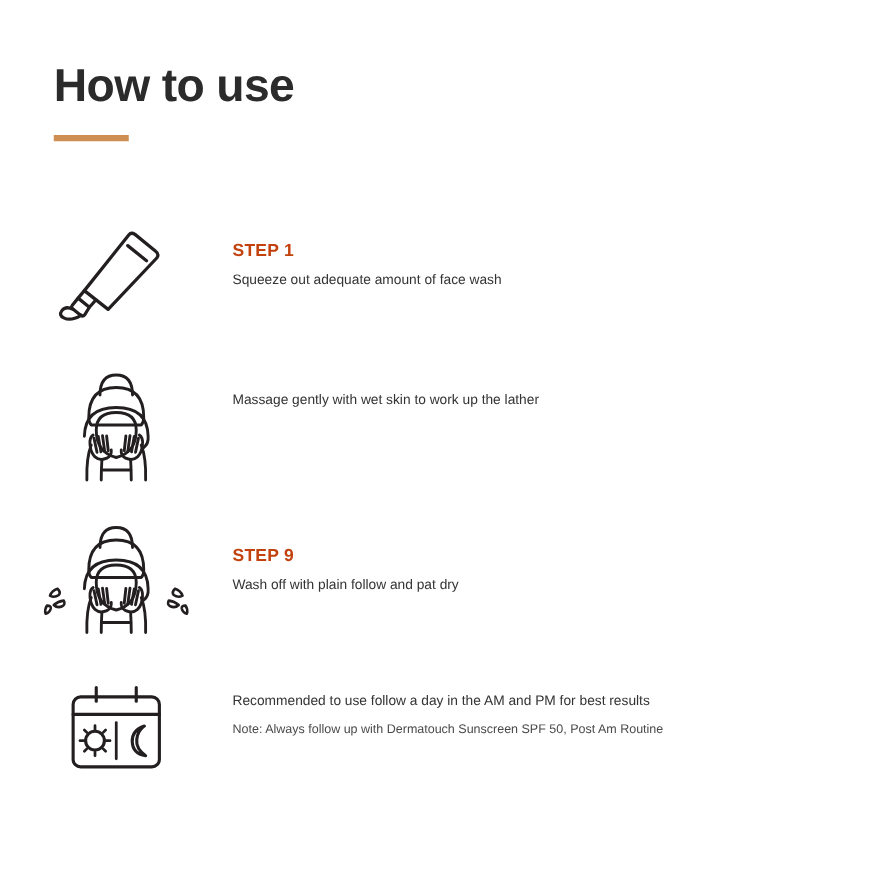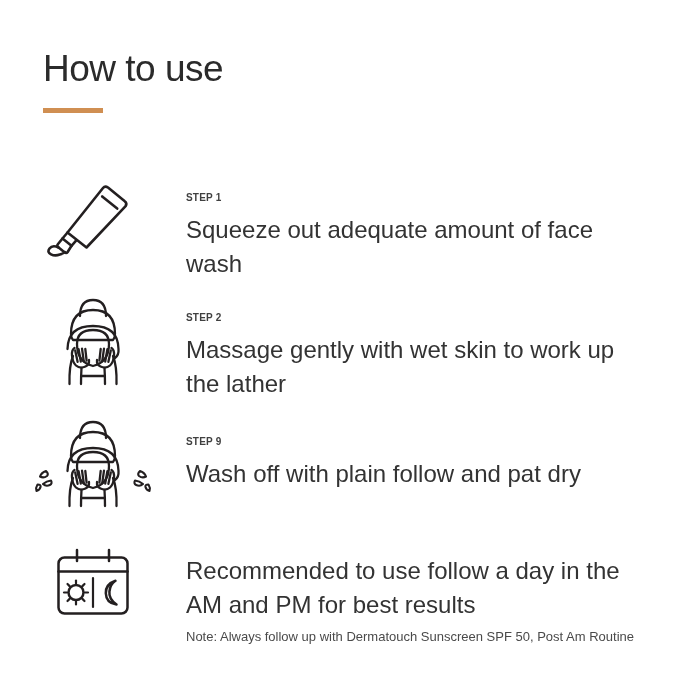--- a/index.html
+++ b/index.html
@@ -25,21 +25,21 @@
   }
 
   
   .header {
     position: absolute;
     left: 43px;
     top: 50px;
   }
   .page-title {
     font-size: 37px;
-    font-weight: normal;
+    font-weight: bold;
     color: #2b2b2b;
     letter-spacing: -0.5px;
     line-height: 1.05;
     margin: 0;
     white-space: nowrap;
   }
   .title-rule {
     margin-top: 19px;
     width: 60px;
     height: 5px;
@@ -79,37 +79,37 @@
   .step-icon.icon-calendar { padding-top: 14px; }
 
   .step-body {
     flex: 1 1 auto;
     padding-top: 25px;
     box-sizing: border-box;
   }
   .step-row.s4 .step-body { padding-top: 22px; }
 
   .step-label {
-    color: #404040;
-    font-size: 10px;
+    color: #c2410c;
+    font-size: 14px;
     font-weight: bold;
     letter-spacing: 0.2px;
     line-height: 1;
     margin: 0 0 10px 0;
   }
   .step-text {
     color: #333333;
-    font-size: 24px;
+    font-size: 11px;
     line-height: 1.42;
     margin: 0;
     max-width: 460px;
   }
   .step-note {
     color: #4a4a4a;
-    font-size: 13px;
+    font-size: 10px;
     line-height: 1.3;
     margin: 7px 0 0 0;
   }
 
   svg { display: block; }
 </style>
 </head>
 <body>
 
 <div class="page">
@@ -171,21 +171,20 @@
           <path d="M22 64 Q18 74 18.5 92"></path>
           <path d="M30.5 76 Q30 84 30 92"></path>
 
           <path d="M62 64 Q66 74 65.5 92"></path>
           <path d="M53.5 76 Q54 84 54 92"></path>
 
           <path d="M30.5 84 L53.5 84"></path>
         </svg>
       </div>
       <div class="step-body">
-        <p class="step-label">STEP 2</p>
         <p class="step-text">Massage gently with wet skin to work up the lather</p>
       </div>
     </div>
 
     <div class="step-row s3">
       <div class="step-icon icon-rinse">
         <svg width="118" height="100" viewBox="0 0 118 100" fill="none" stroke="#231f20" stroke-width="2.3" stroke-linecap="round" stroke-linejoin="round">
           <g transform="translate(17,0)">
 
             <path d="M29 24 Q29 8 42 8 Q55 8 55 24"></path>

